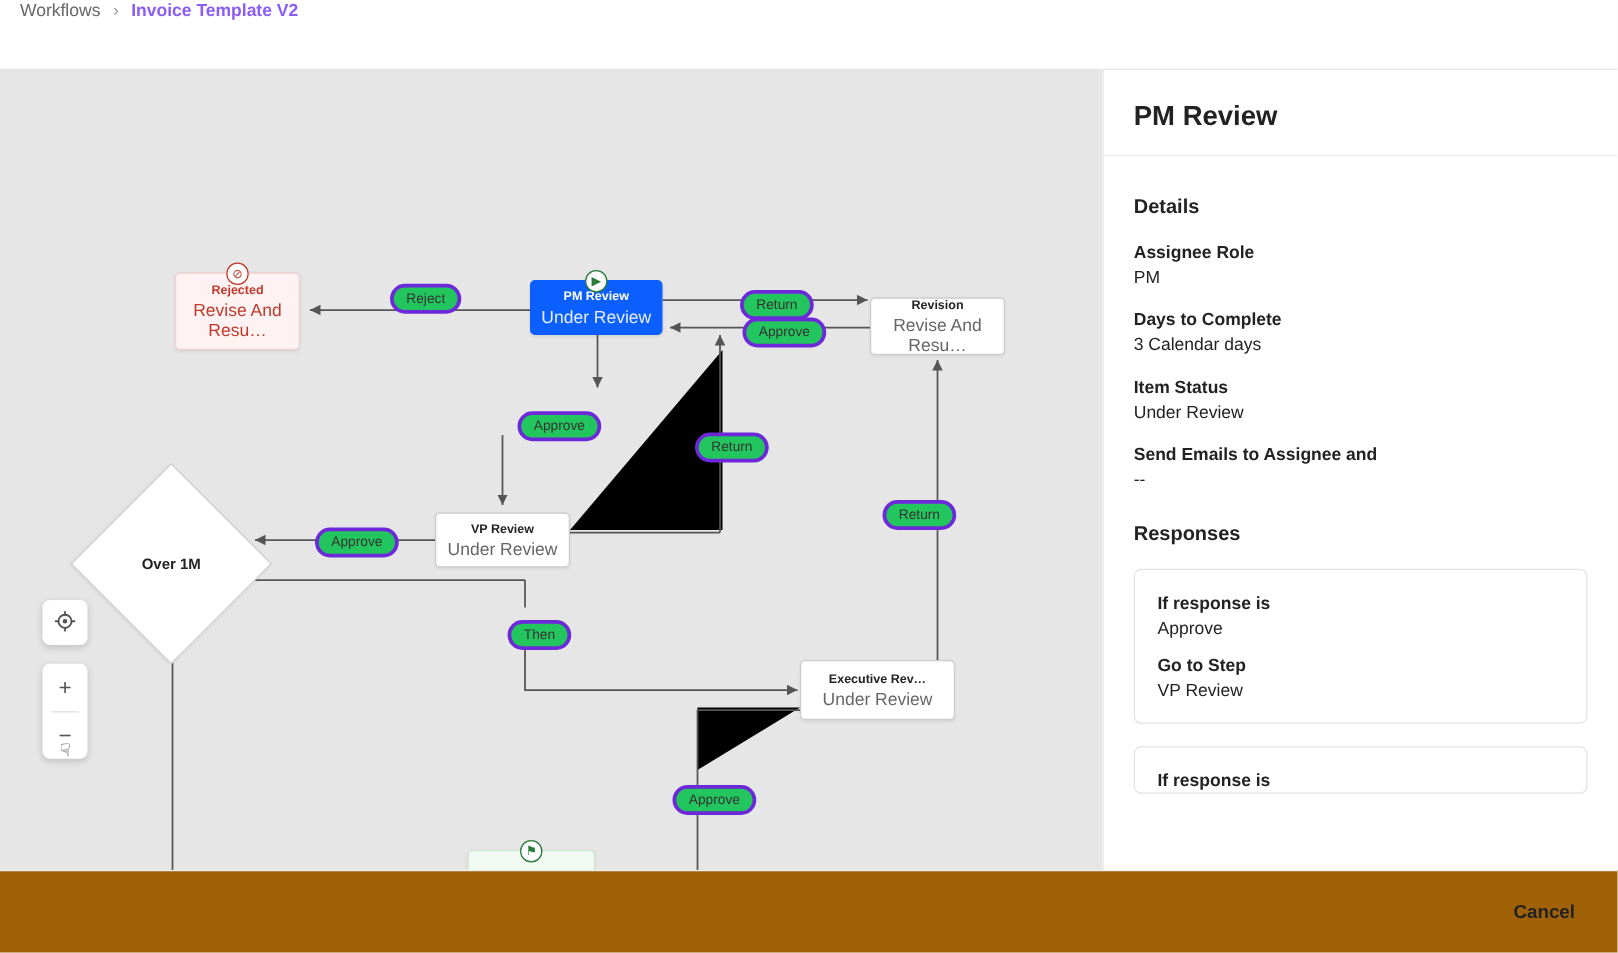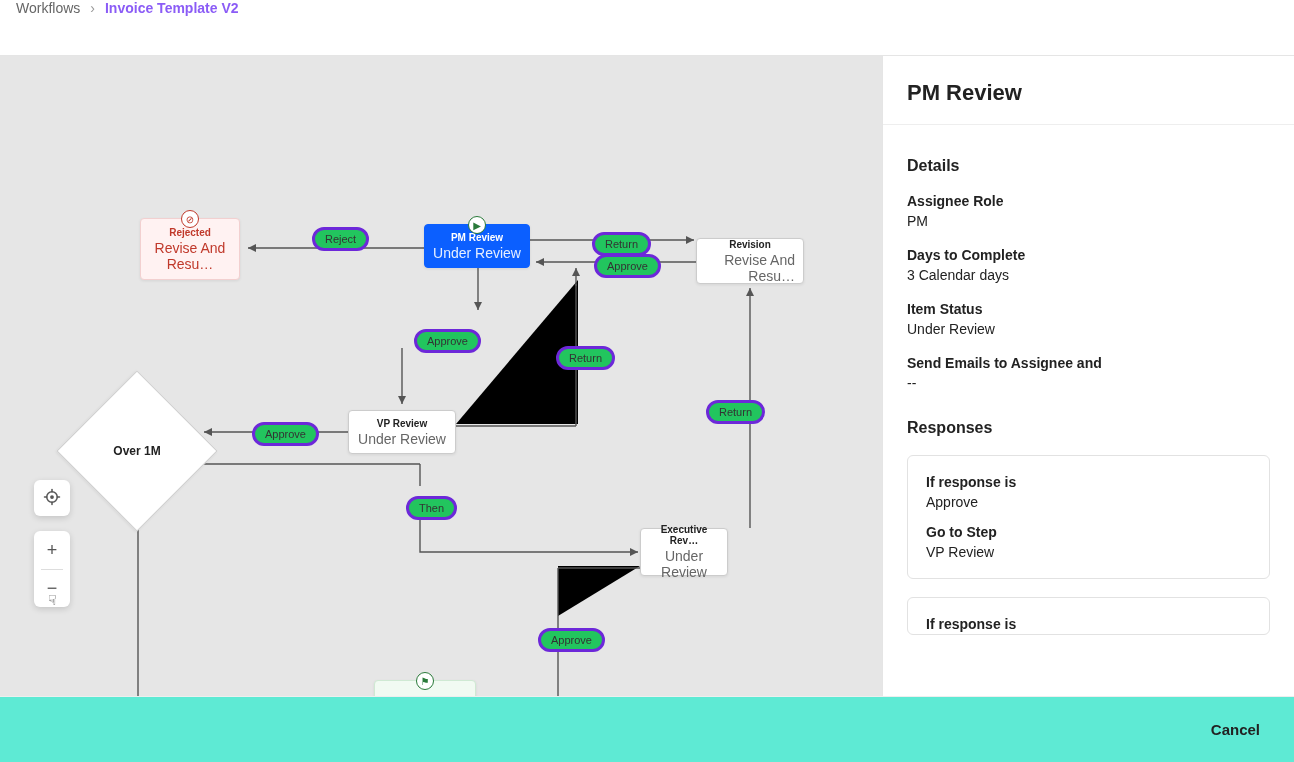--- a/index.html
+++ b/index.html
@@ -75,32 +75,31 @@
 
   .node-pm {
     left: 424px; top: 168px; width: 106px; height: 44px;
     background: #0b5fff; border-color: #0b5fff; color: #fff;
   }
   .node-pm .sub { color: #e6efff; }
 
   .node-revision {
     left: 696px; top: 182px; width: 108px; height: 46px;
     background: #fff;
-    text-align: right;
   }
   .node-revision .sub { color: #666; }
 
   .node-vp {
     left: 348px; top: 354px; width: 108px; height: 44px;
     background: #fff;
   }
   .node-vp .sub { color: #666; }
 
   .node-exec {
-    left: 640px; top: 472px; width: 88px; height: 48px;
+    left: 640px; top: 472px; width: 124px; height: 48px;
     background: #fff;
   }
   .node-exec .sub { color: #666; }
 
   .node-approved {
     left: 374px; top: 624px; width: 102px; height: 56px;
     background: #f1faf2; border-color: #cfe9d3; color: #2a7a3a;
   }
   .node-approved .title { color: #2a7a3a; }
 
@@ -198,21 +197,21 @@
   .resp-card .val { margin-bottom: 14px; }
   .resp-card-partial {
     max-height: 22px; overflow: hidden;
   }
 
   
   .footer {
     position: absolute;
     left: 0; bottom: 0;
     width: 1294px; height: 66px;
-    background: #5eead4;
+    background: #a16207;
     border-top: 1px solid #eee;
     display:flex; align-items:center; justify-content:flex-end;
     padding: 0 28px;
   }
   .btn-cancel {
     font-size: 15px; font-weight:700; color:#222; background:none; border:none; cursor:pointer;
   }
 
   
   .cursor {

